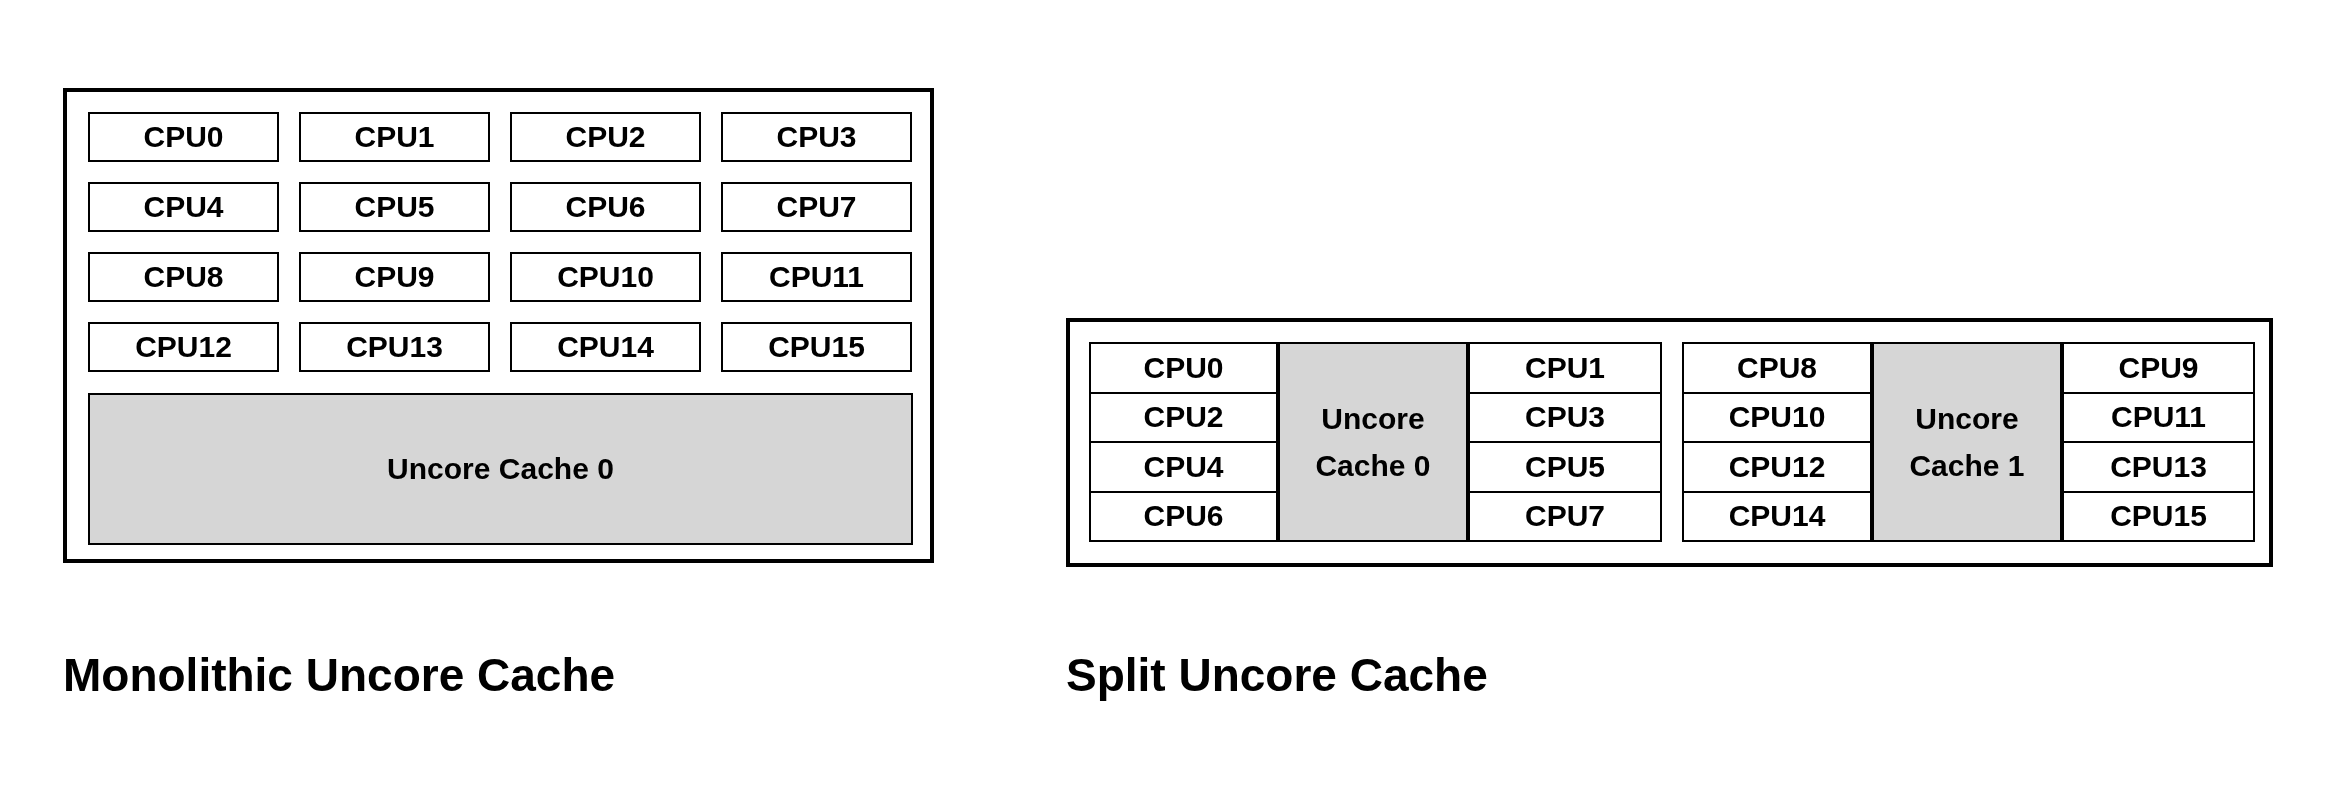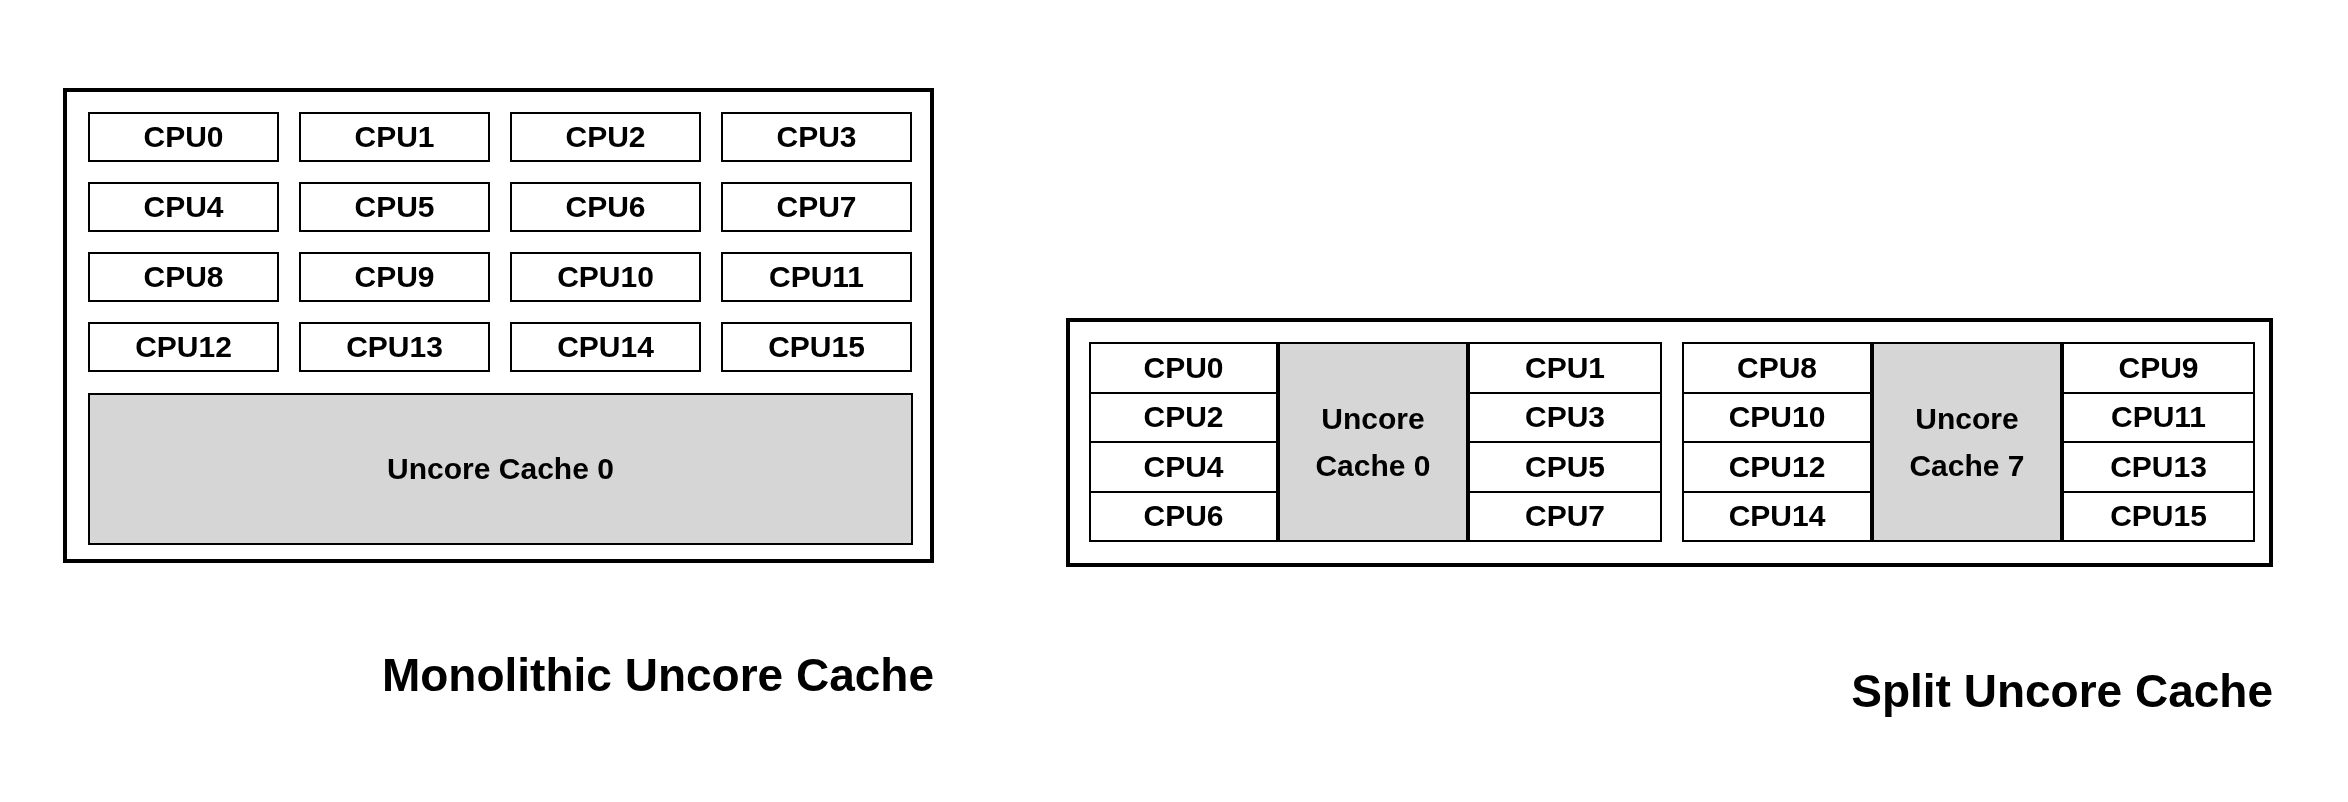--- a/index.html
+++ b/index.html
@@ -55,26 +55,26 @@
     justify-content: center;
     font-size: 30px;
     font-weight: bold;
   }
 
   .diagram-title {
     position: absolute;
     top: 648px;
     font-size: 46px;
     font-weight: bold;
-    text-align: right;
+    text-align: left;
     letter-spacing: 0px;
     white-space: nowrap;
   }
   #mono-title { left: 63px; width: 871px; }
-  #split-title { left: 1066px; width: 1207px; margin-top: 16px; }
+  #split-title { left: 1066px; width: 1207px; }
 
   
   #split-outer { left: 1066px; top: 318px; width: 1207px; height: 249px; }
 
   .cpu-column {
     position: absolute;
     top: 342px;
     height: 200px;
     box-sizing: border-box;
     border: 2px solid #000000;
@@ -159,21 +159,21 @@
     <div class="cpu-cell">CPU5</div>
     <div class="cpu-cell">CPU7</div>
   </div>
 
   <div id="c1-left" class="cpu-column">
     <div class="cpu-cell">CPU8</div>
     <div class="cpu-cell">CPU10</div>
     <div class="cpu-cell">CPU12</div>
     <div class="cpu-cell">CPU14</div>
   </div>
-  <div id="c1-cache" class="cache-column cache-fill" style="background: rgb(214, 214, 214);">Uncore Cache 7</div>
+  <div id="c1-cache" class="cache-column cache-fill" style="background: rgb(214, 214, 214);">Uncore Cache 1</div>
   <div id="c1-right" class="cpu-column">
     <div class="cpu-cell">CPU9</div>
     <div class="cpu-cell">CPU11</div>
     <div class="cpu-cell">CPU13</div>
     <div class="cpu-cell">CPU15</div>
   </div>
 
   <div id="split-title" class="diagram-title">Split Uncore Cache</div>
 
 </div>

